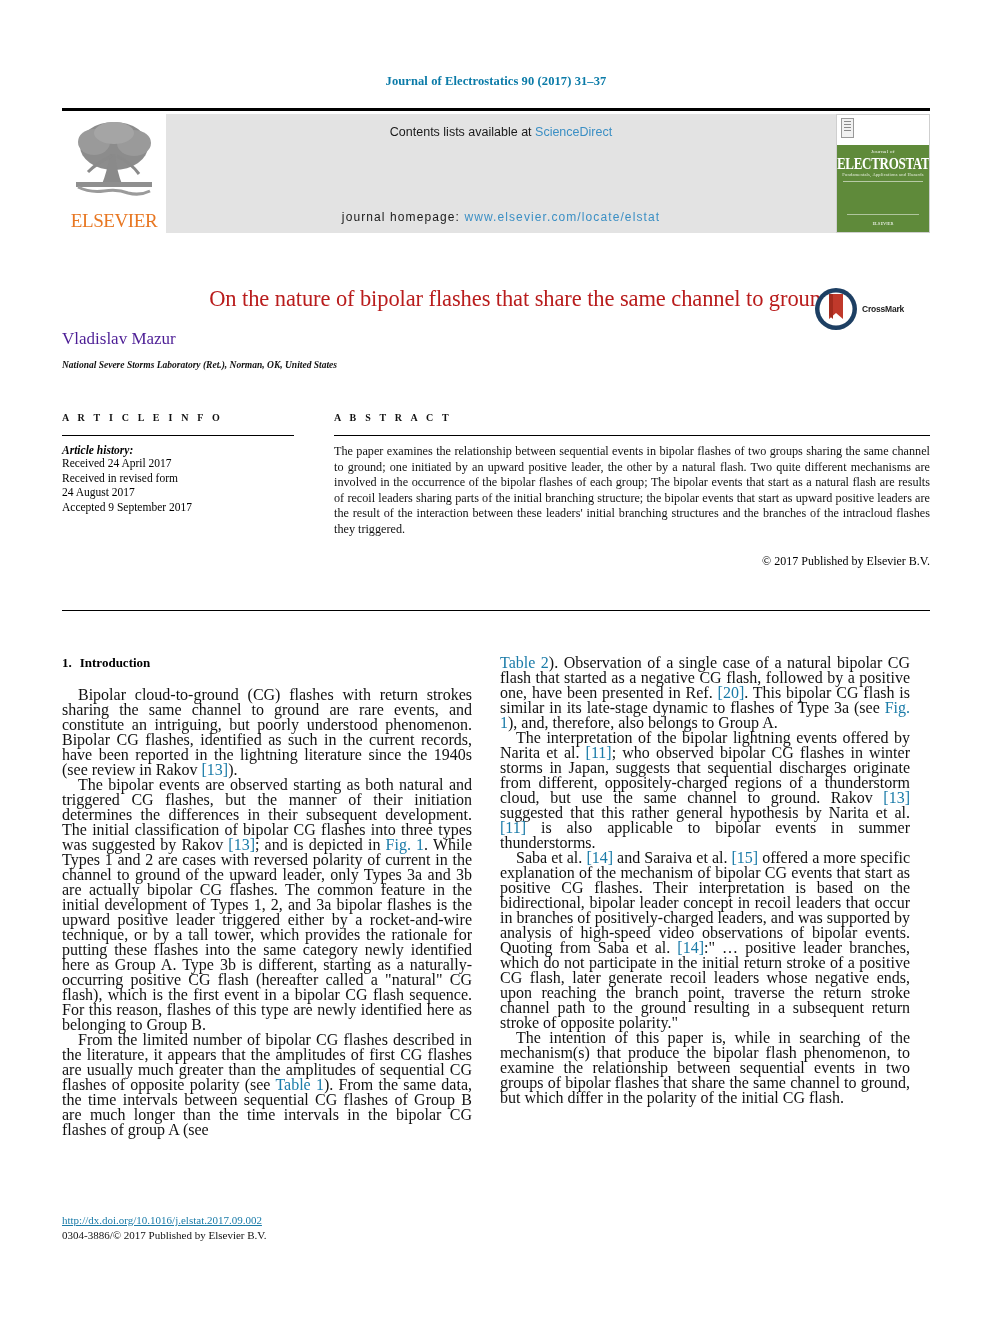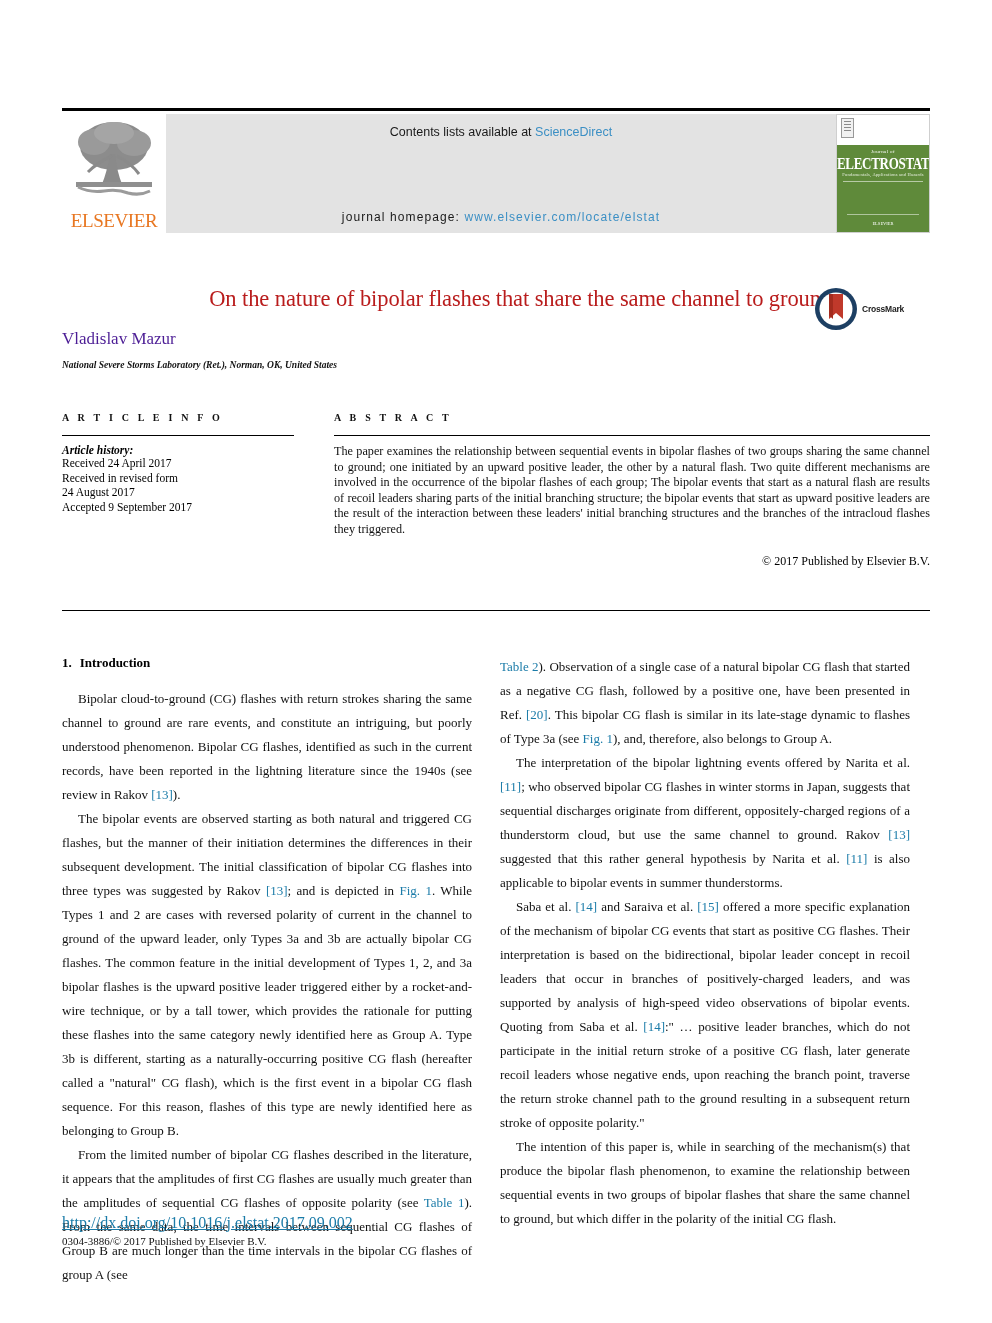--- a/index.html
+++ b/index.html
@@ -285,58 +285,59 @@
   .bcol { width: 410px; flex: 0 0 410px; }
   .section-title {
     font-family: "Liberation Serif", serif;
     font-weight: bold;
     font-size: 13px;
     margin-bottom: 16px;
   }
   .section-title .num { margin-right: 8px; }
   .para {
     font-family: "Liberation Serif", serif;
-    font-size: 13px;
-    line-height: 24px;
+    font-size: 16px;
+    line-height: 15px;
     text-align: justify;
     text-indent: 16px;
     margin: 0 0 0 0;
     color: #111;
     -webkit-hyphens: auto;
     hyphens: auto;
   }
   .para.cont { text-indent: 0; }
   .ref { color: #1a7ba8; }
 
   
   .footer {
     position: absolute;
     left: 62px;
     top: 1214px;
     width: 420px;
   }
   .doi {
     font-family: "Liberation Serif", serif;
-    font-size: 16px;
+    font-size: 11px;
     color: #1a7ba8;
     text-decoration: underline;
     display: block;
   }
   .issn {
     font-family: "Liberation Serif", serif;
     font-size: 11px;
     color: #111;
     margin-top: 3px;
   }
 </style>
 </head>
 <body>
 
 <div class="page">
 
+  <div class="running-head">Journal of Electrostatics 90 (2017) 31–37</div>
 
   <div class="masthead">
     <div class="masthead-inner">
 
       <div class="elsevier-logo">
         <svg class="tree-svg" width="92" height="92" viewBox="0 0 92 92">
           <g fill="#777777">
             <ellipse cx="46" cy="30" rx="34" ry="24" fill="#8c8c8c"></ellipse>
             <ellipse cx="26" cy="26" rx="16" ry="13" fill="#9a9a9a"></ellipse>
             <ellipse cx="66" cy="27" rx="17" ry="13" fill="#9a9a9a"></ellipse>

